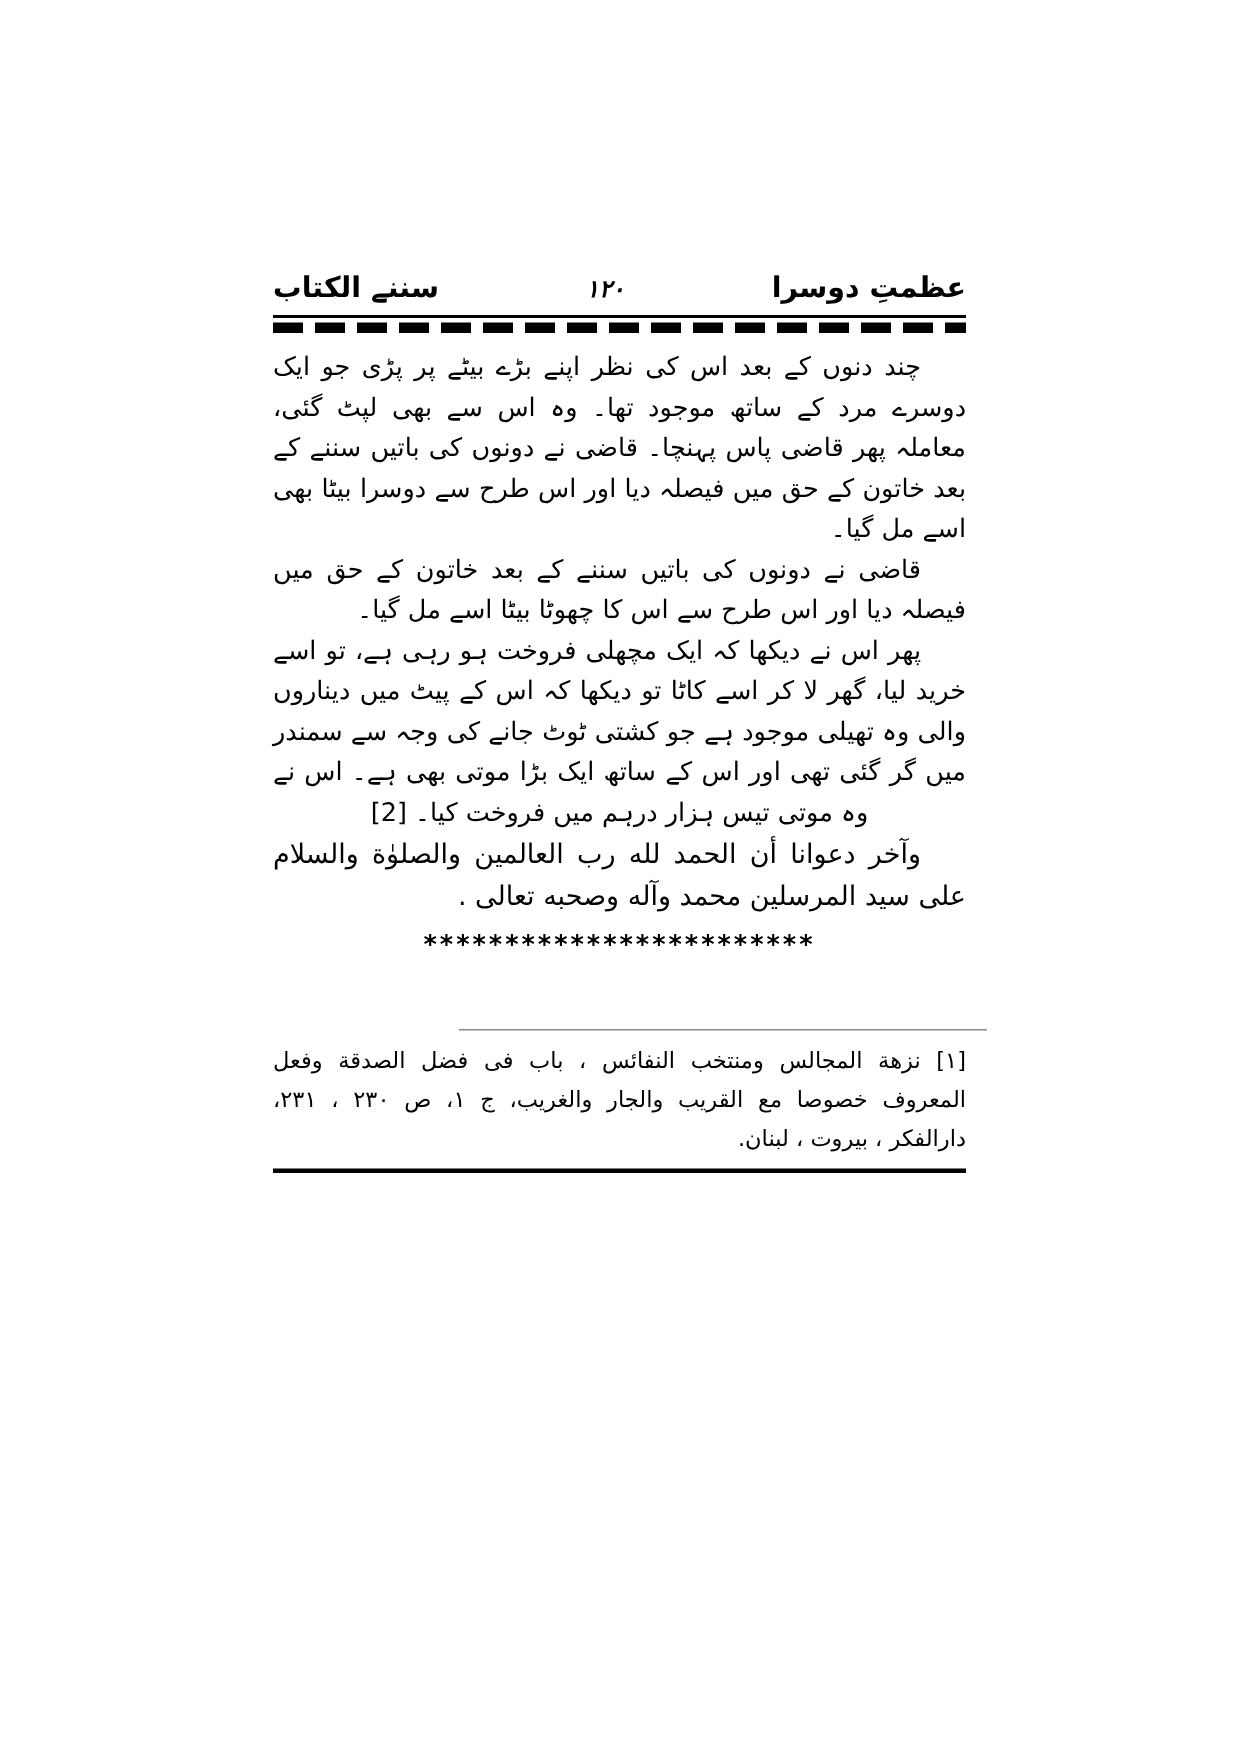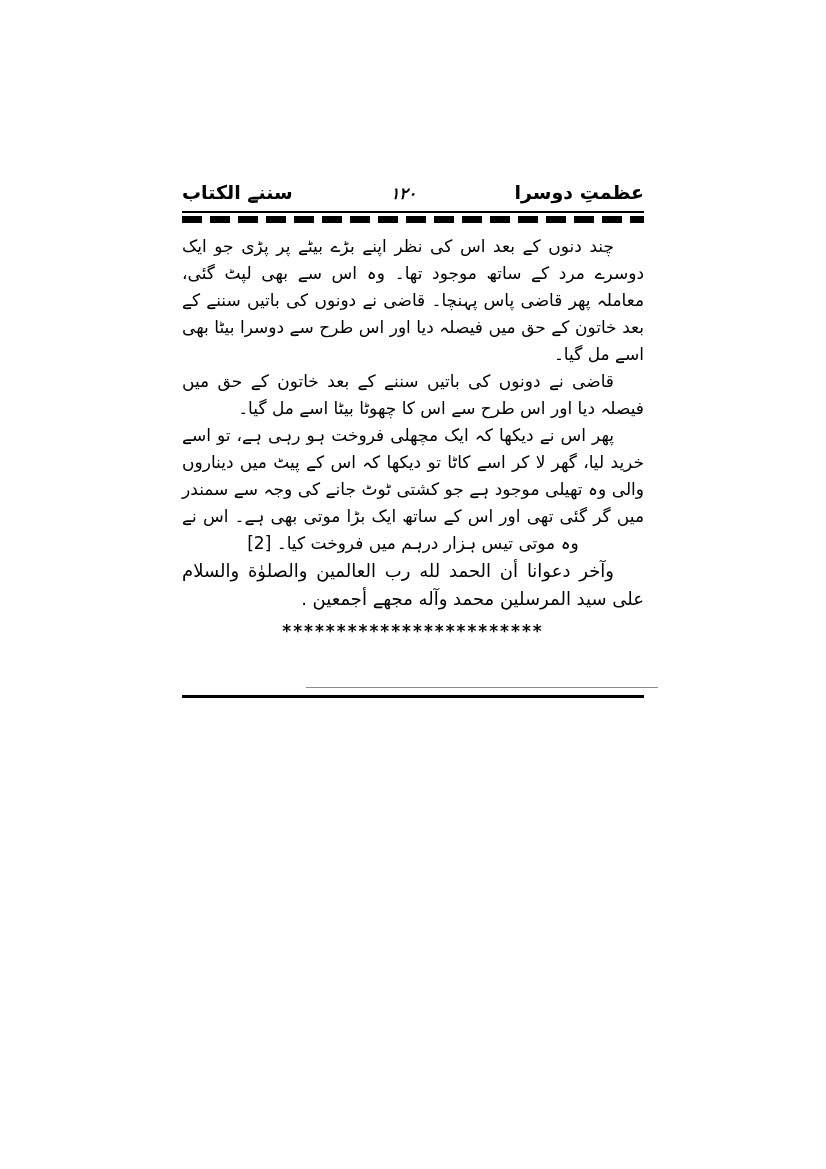--- a/index.html
+++ b/index.html
@@ -114,24 +114,25 @@
 
     <div class="header-rule">
       <div class="rule-thin"></div>
       <div class="rule-dashed"></div>
     </div>
 
     <main class="body-text">
       <p>چند دنوں کے بعد اس کی نظر اپنے بڑے بیٹے پر پڑی جو ایک دوسرے مرد کے ساتھ موجود تھا۔ وہ اس سے بھی لپٹ گئی، معاملہ پھر قاضی پاس پہنچا۔ قاضی نے دونوں کی باتیں سننے کے بعد خاتون کے حق میں فیصلہ دیا اور اس طرح سے دوسرا بیٹا بھی اسے مل گیا۔</p>
       <p>قاضی نے دونوں کی باتیں سننے کے بعد خاتون کے حق میں فیصلہ دیا اور اس طرح سے اس کا چھوٹا بیٹا اسے مل گیا۔</p>
       <p class="center-last">پھر اس نے دیکھا کہ ایک مچھلی فروخت ہو رہی ہے، تو اسے خرید لیا، گھر لا کر اسے کاٹا تو دیکھا کہ اس کے پیٹ میں دیناروں والی وہ تھیلی موجود ہے جو کشتی ٹوٹ جانے کی وجہ سے سمندر میں گر گئی تھی اور اس کے ساتھ ایک بڑا موتی بھی ہے۔ اس نے وہ موتی تیس ہزار درہم میں فروخت کیا۔ [2]</p>
-      <p class="arabic">وآخر دعوانا أن الحمد لله رب العالمين والصلوٰة والسلام على سيد المرسلين محمد وآله مجھے أجمعين .</p>
+      <p class="arabic">وآخر دعوانا أن الحمد لله رب العالمين والصلوٰة والسلام على سيد المرسلين محمد وآله وصحبه تعالی .</p>
 
       <div class="asterisk-divider">************************</div>
     </main>
 
     <footer class="footnote-area">
       <div class="footnote-rule"></div>
+      <p class="footnote-text">[۱] نزهة المجالس ومنتخب النفائس ، باب فى فضل الصدقة وفعل المعروف خصوصا مع القريب والجار والغريب، ج ۱، ص ۲۳۰ ، ۲۳۱، دارالفكر ، بيروت ، لبنان.</p>
       <div class="bottom-rule"></div>
     </footer>
 
   </div>
 </div>
 
 </body></html>

